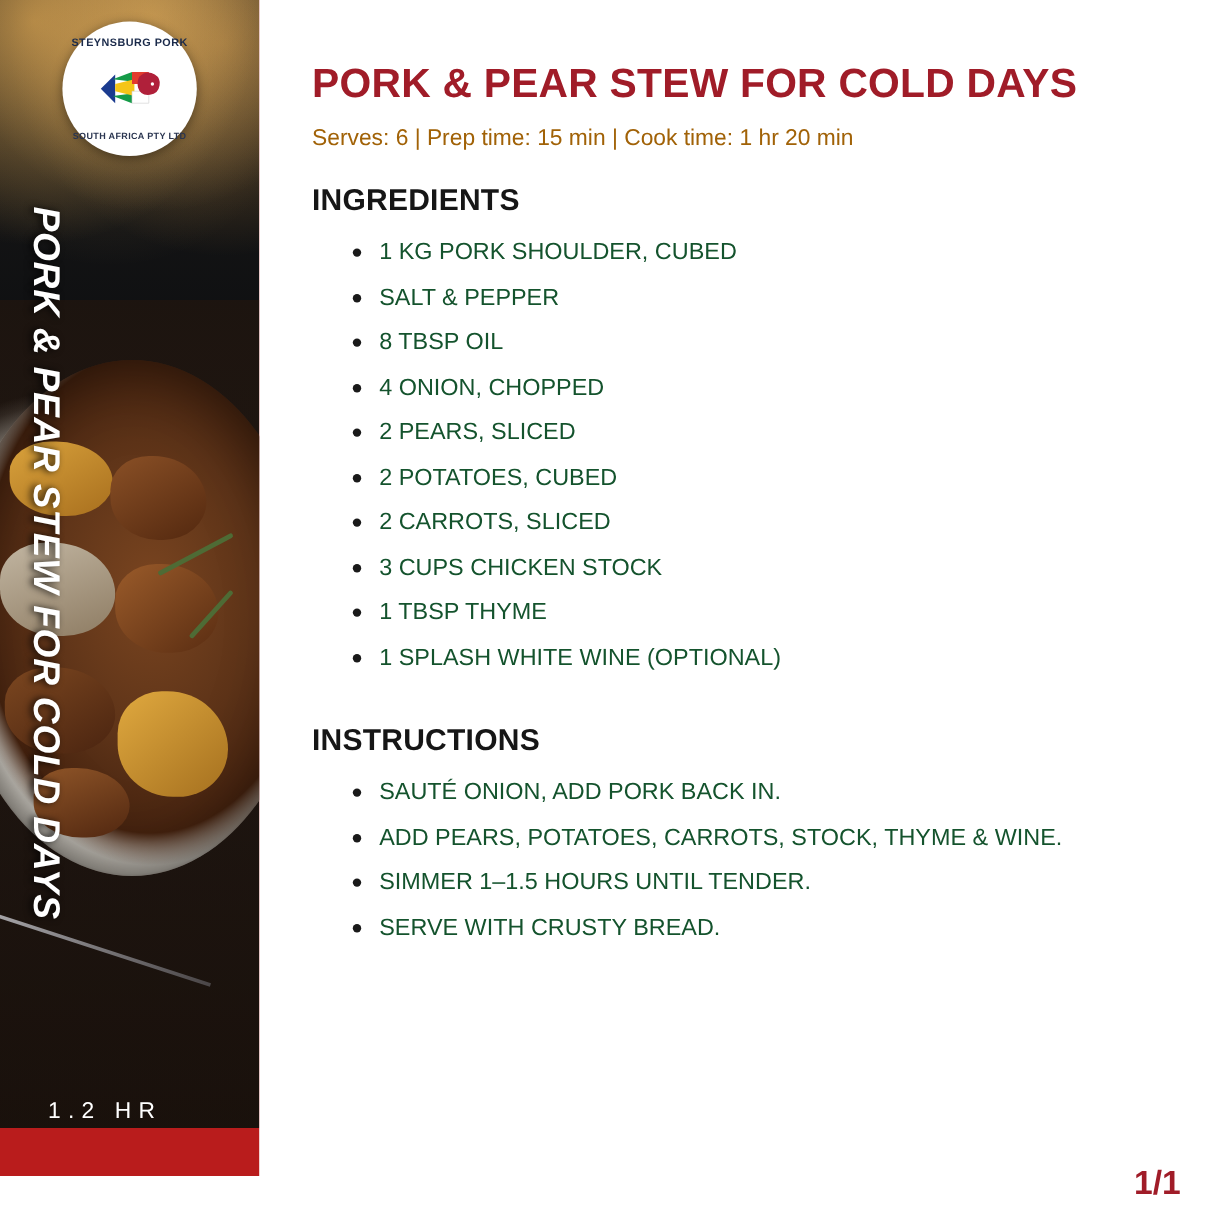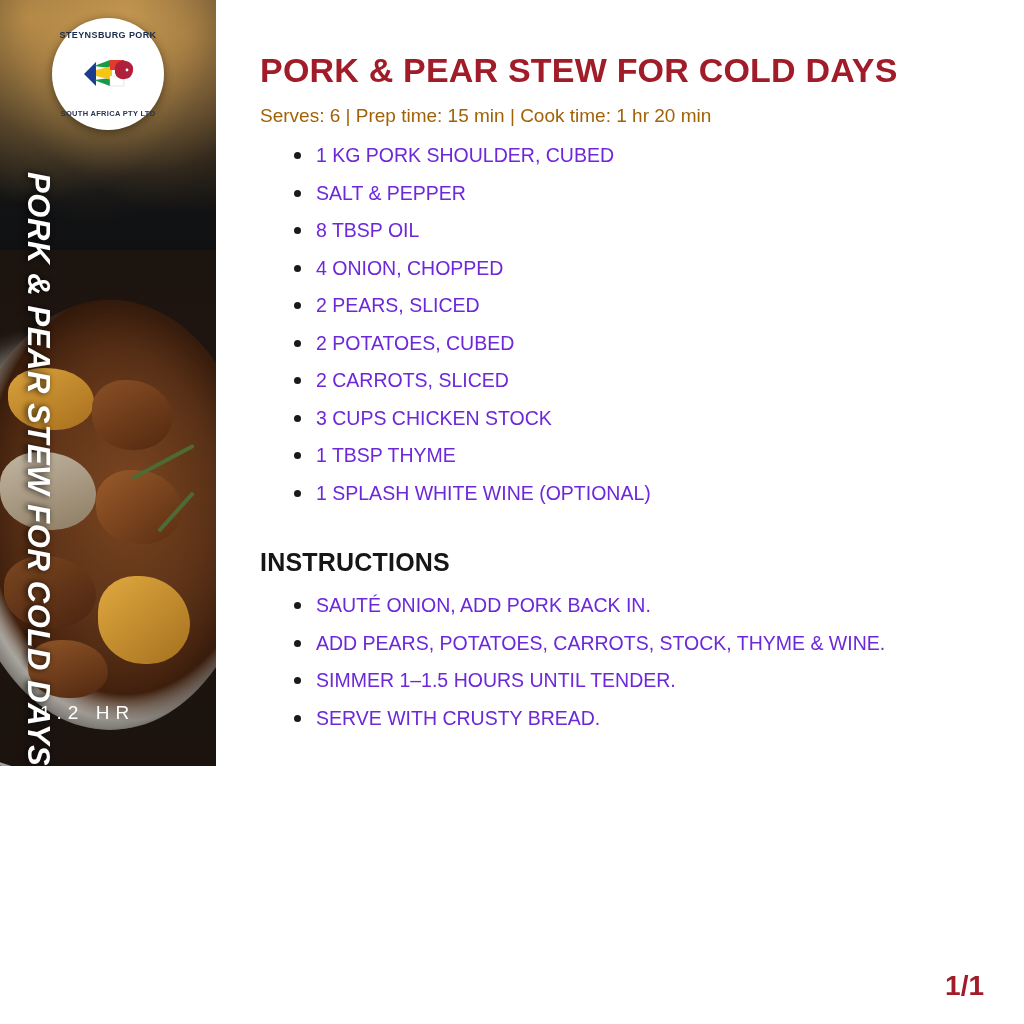--- a/index.html
+++ b/index.html
@@ -13,21 +13,21 @@
     position: relative;
     width: 1024px; height: 1024px;
     display: flex;
     background: #ffffff;
   }
 
   
   .left {
     position: relative;
     width: 216px;
-    height: 766px;
+    height: 980px;
     flex: 0 0 216px;
     background: #b91c1c;
     overflow: hidden;
   }
   
   .bokeh {
     position: absolute; left: 0; top: 0; width: 216px; height: 300px;
     background:
       radial-gradient(circle at 28px 18px, rgba(255,190,90,0.55) 0%, rgba(255,190,90,0.0) 55%),
       radial-gradient(circle at 128px 14px, rgba(255,200,110,0.45) 0%, rgba(255,200,110,0.0) 52%),
@@ -135,21 +135,21 @@
     letter-spacing: 0.2px;
   }
   ul.list {
     margin: 10px 0 0 34px;
     list-style: none;
   }
   ul.list li {
     position: relative;
     font-size: 19.5px;
     line-height: 1.0;
-    color: #6d28d9;
+    color: #14532d;
     padding: 9px 0 9px 22px;
   }
   ul.list li::before {
     content: "";
     position: absolute;
     left: 0; top: 15px;
     width: 7px; height: 7px;
     border-radius: 50%;
     background: #1a1a1a;
   }
@@ -200,20 +200,21 @@
     </div>
 
     <div class="vert-title">PORK &amp; PEAR STEW FOR COLD DAYS</div>
     <div class="duration">1.2 HR</div>
   </div>
 
   <div class="right">
     <h1 class="title">PORK &amp; PEAR STEW FOR COLD DAYS</h1>
     <div class="meta">Serves: 6 | Prep time: 15 min | Cook time: 1 hr 20 min</div>
 
+    <h2 class="section-head">INGREDIENTS</h2>
     <ul class="list">
       <li>1 KG PORK SHOULDER, CUBED</li>
       <li>SALT &amp; PEPPER</li>
       <li>8 TBSP OIL</li>
       <li>4 ONION, CHOPPED</li>
       <li>2 PEARS, SLICED</li>
       <li>2 POTATOES, CUBED</li>
       <li>2 CARROTS, SLICED</li>
       <li>3 CUPS CHICKEN STOCK</li>
       <li>1 TBSP THYME</li>

